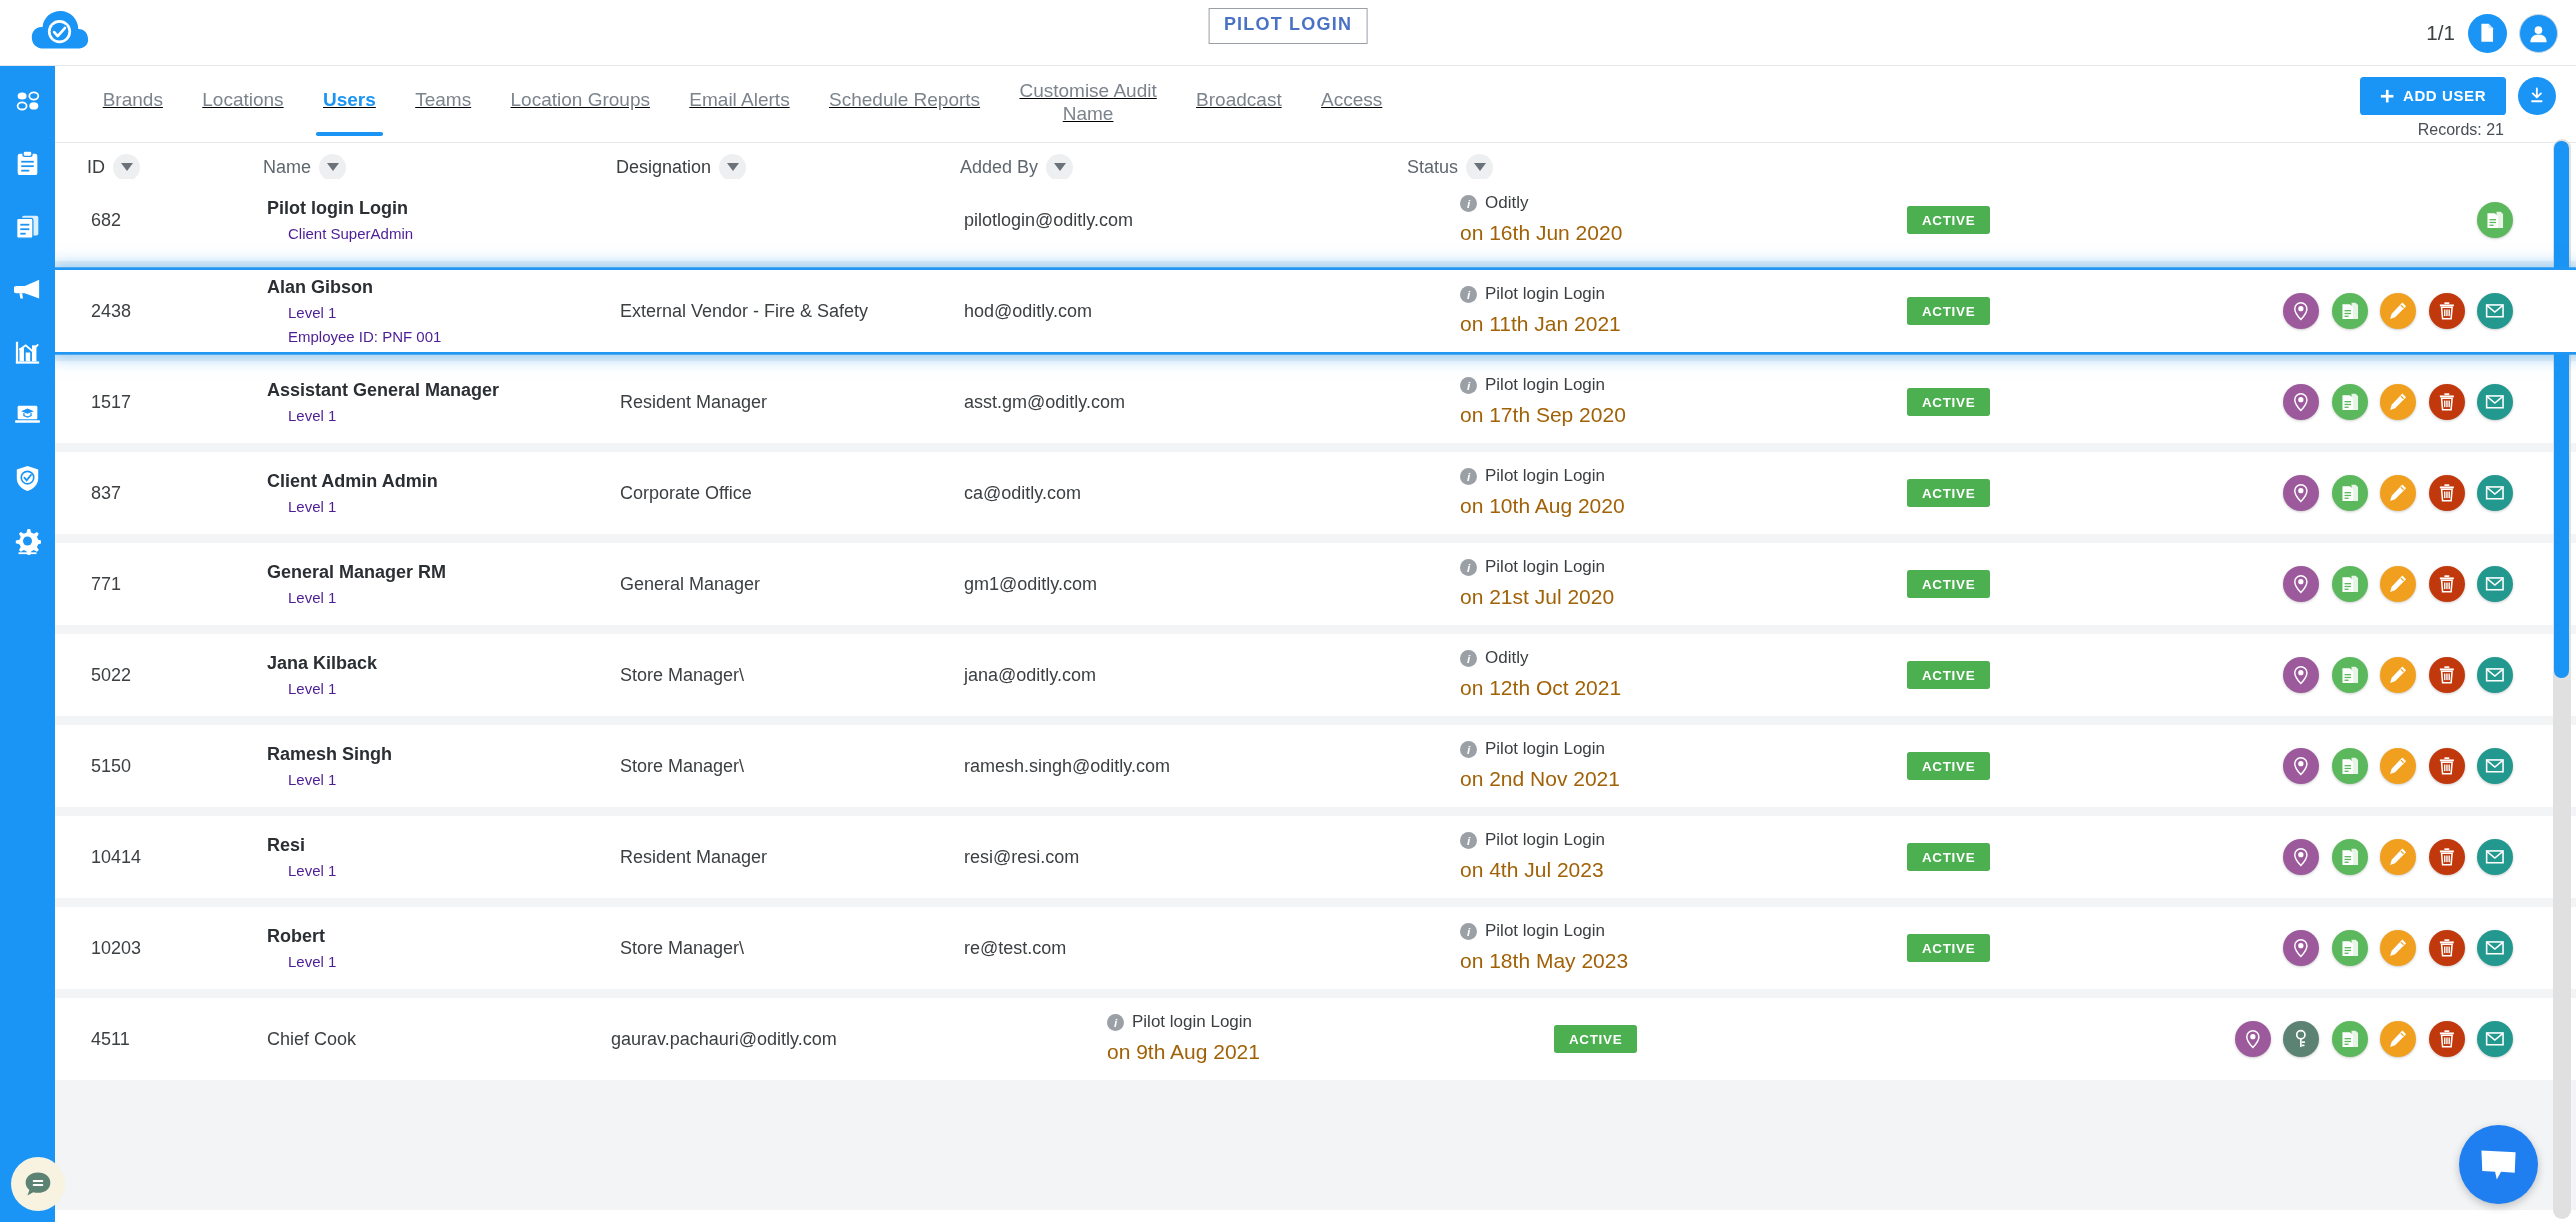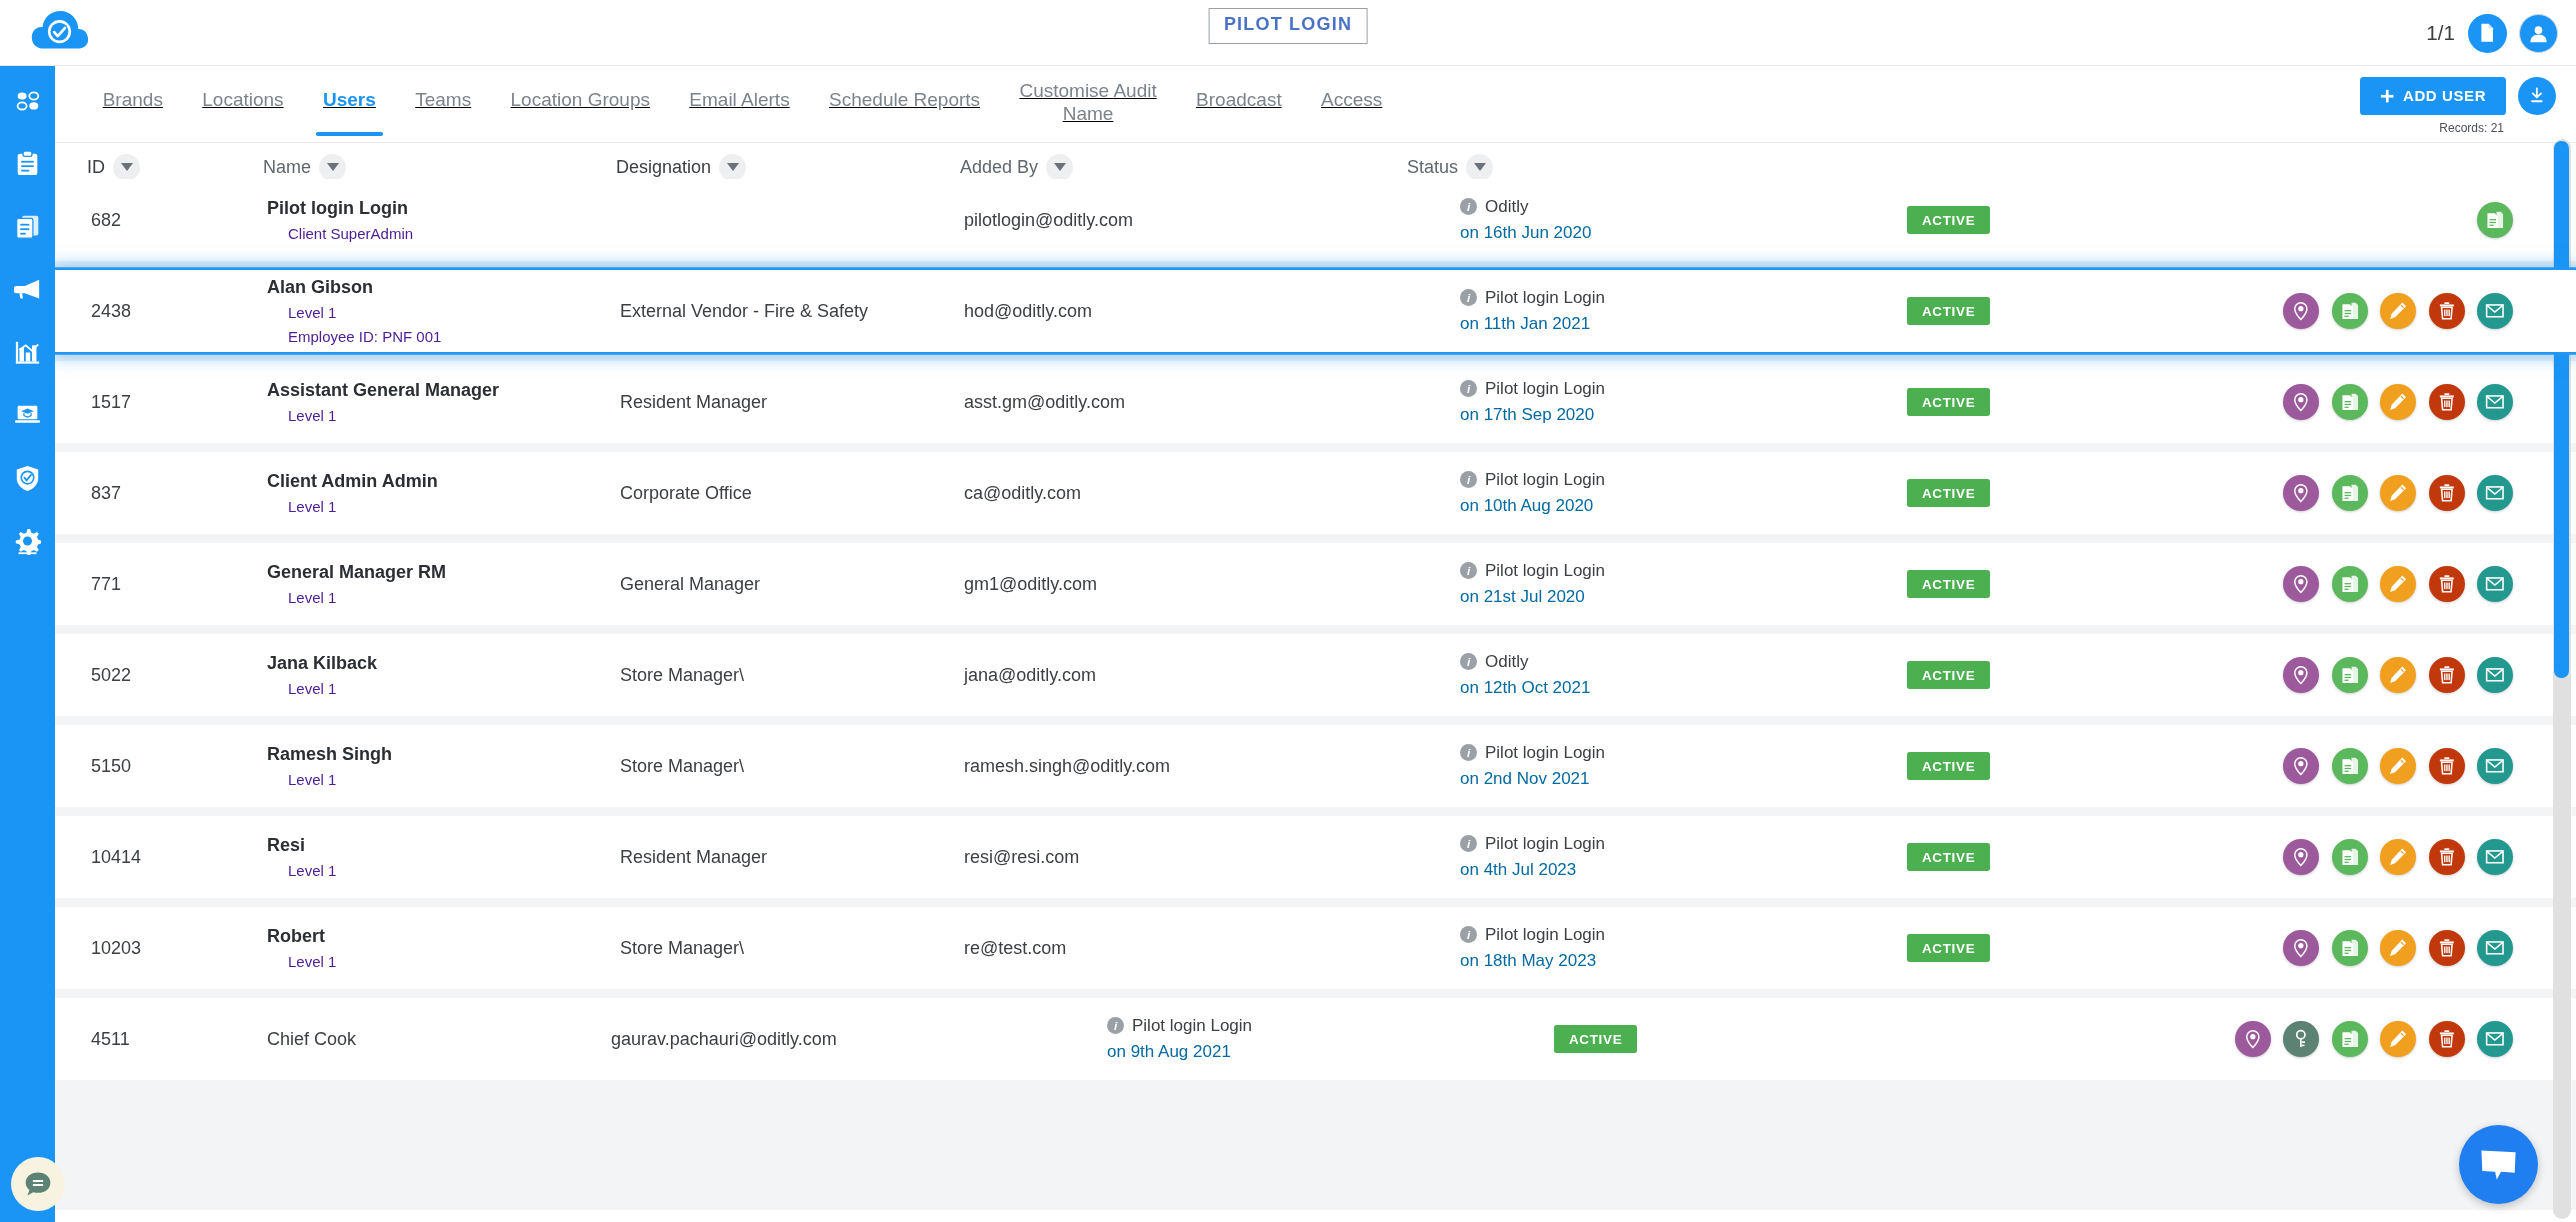--- a/index.html
+++ b/index.html
@@ -59,21 +59,21 @@
   }
   .tabbar-actions { position: absolute; right: 19.7px; top: 10.7px; display: flex; align-items: flex-end; gap: 12.5px; }
   .add-user-btn {
     background: #1a95f5; color: #fff; border: none; border-radius: 3.6px;
     font-size: 15px; font-weight: bold; letter-spacing: 0.6px;
     padding: 10.7px 19.7px; display: flex; align-items: center; gap: 9px; cursor: pointer;
   }
   .dl-btn { width: 38px; height: 38px; border-radius: 50%; background: #1a95f5;
     display: flex; align-items: center; justify-content: center; cursor: pointer; }
   .records {
-    position: absolute; right: 72px; top: 55px; font-size: 12px; color: #4a4f55;
+    position: absolute; right: 72px; top: 55px; font-size: 16px; color: #4a4f55;
   }
 
   
   .table-wrap { position: absolute; left: 55px; top: 143px; width: 2521px; height: 1080px; background: #fff; }
   .thead { display: flex; align-items: center; height: 48px; padding: 0 32px; }
   .th { font-size: 18px; color: #5f676e; display: flex; align-items: center; gap: 8px; }
   .caret {
     width: 27px; height: 27px; border-radius: 50%; background: #edeff1;
     display: flex; align-items: center; justify-content: center; cursor: pointer;
   }
@@ -94,21 +94,21 @@
   .c-desig { width: 344px; font-size: 18px; color: #3c4043; }
   .c-email { width: 496px; font-size: 18px; color: #3c4043; }
   .c-added { width: 447px; }
   .c-status{ width: 315px; }
   .c-act   { flex: 1; display: flex; align-items: center; justify-content: flex-end; gap: 12.5px; padding-right: 27px; }
 
   .nm-main { font-size: 18px; font-weight: bold; color: #2b2f33; line-height: 1.5; }
   .nm-sub  { font-size: 15px; color: #4c1d95; line-height: 1.55; margin-left: 21px; }
 
   .added-top { font-size: 17px; color: #3c4043; display: flex; align-items: center; gap: 8px; line-height: 1.5; }
-  .added-sub { font-size: 17px; color: #0369a1; line-height: 1.6; }
+  .added-sub { font-size: 21px; color: #a16207; line-height: 1.6; }
   .info-i {
     width: 17px; height: 17px; border-radius: 50%; background: #9aa0a6; color: #fff;
     font-size: 11.6px; font-weight: bold; font-style: italic;
     display: inline-flex; align-items: center; justify-content: center;
   }
   .badge {
     display: inline-block; background: #4caf50; color: #fff; font-size: 13.4px; font-weight: bold;
     letter-spacing: 0.7px; padding: 6.3px 15px; border-radius: 2.7px;
   }
   .act {

